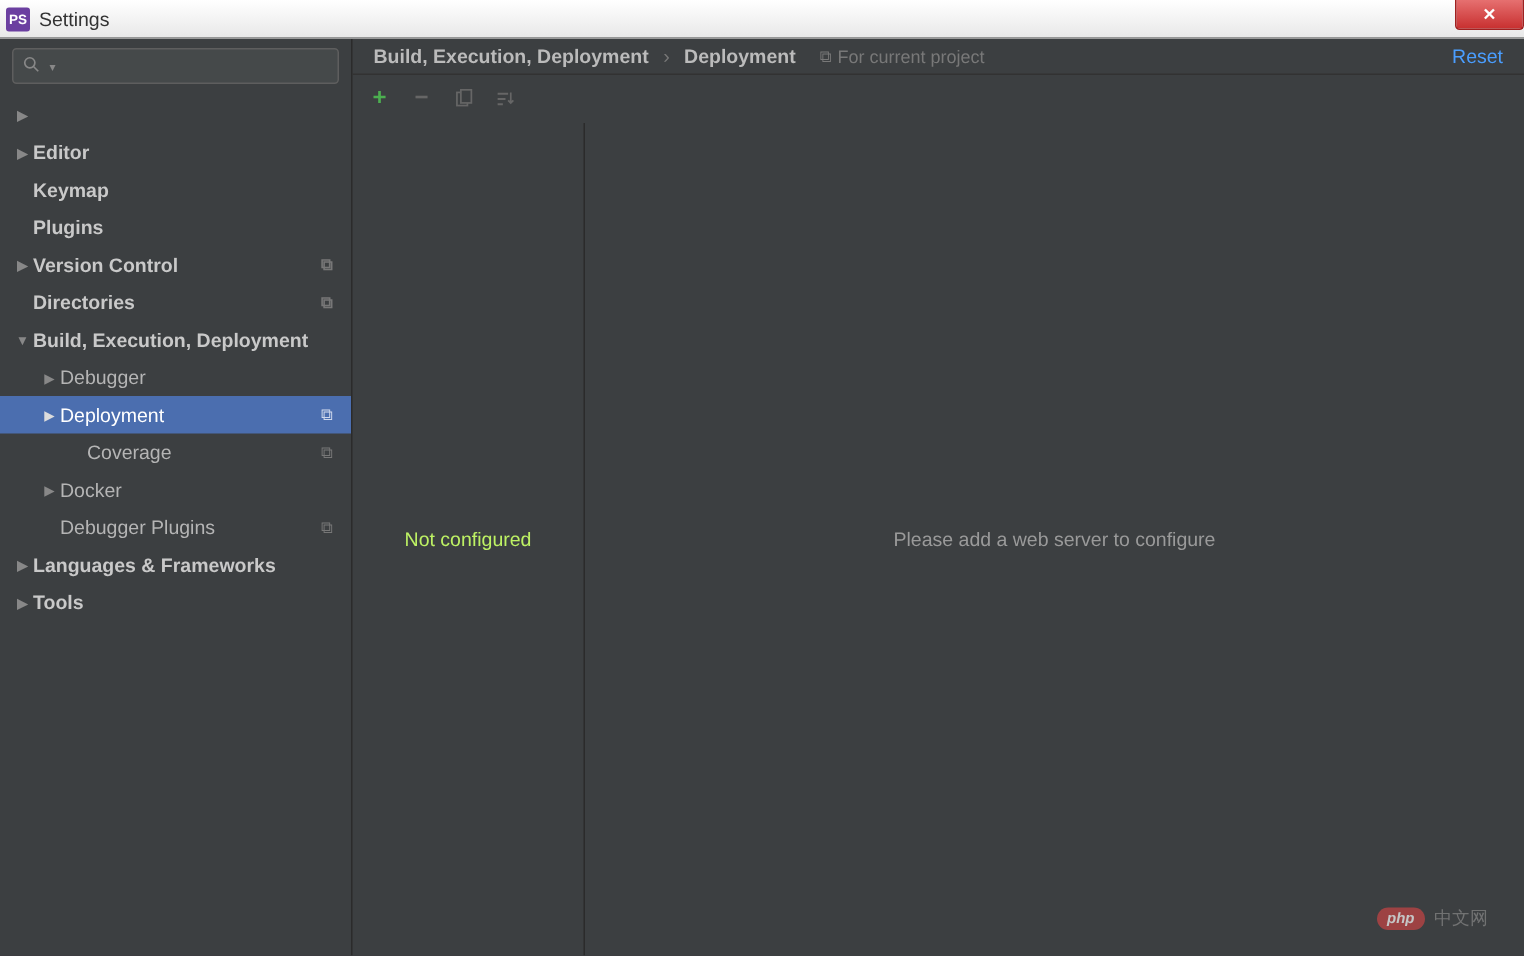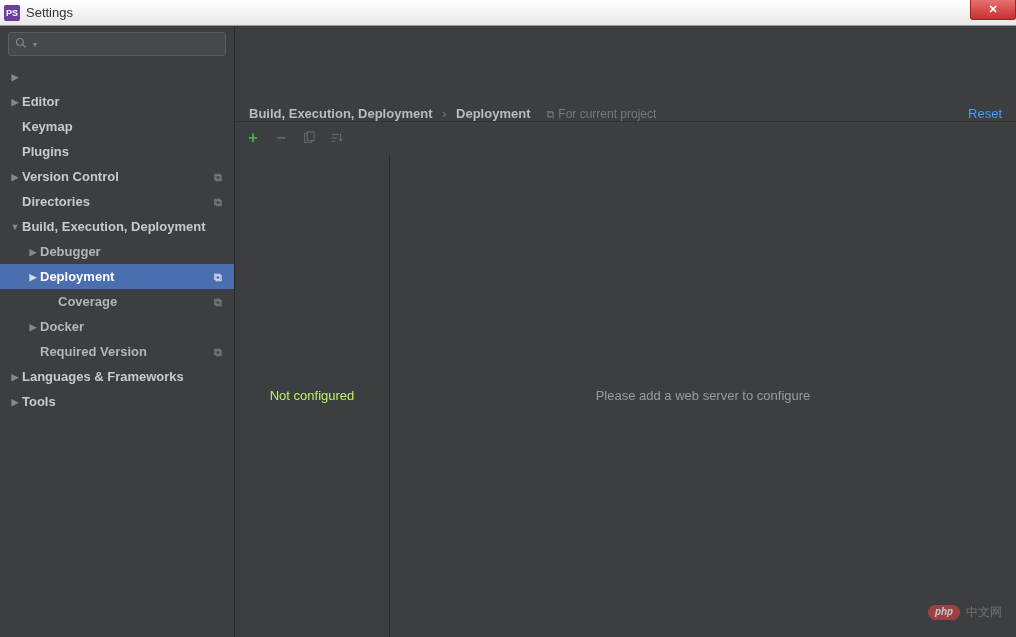--- a/index.html
+++ b/index.html
@@ -98,21 +98,20 @@
       overflow-y: auto;
     }
     .tree-item {
       height: 25px;
       display: flex;
       align-items: center;
       color: #b5b5b5;
       cursor: pointer;
       position: relative;
       padding-right: 8px;
-      font-weight: bold;
     }
     .tree-item.bold { font-weight: bold; color: #c9c9c9; }
     .tree-item.selected { background: #4b6eaf; color: #fff; }
     .tree-item .arrow {
       width: 14px;
       text-align: center;
       font-size: 9px;
       color: #888;
       flex-shrink: 0;
     }
@@ -131,26 +130,25 @@
     .lvl0.has-arrow { padding-left: 8px; }
     .lvl1 { padding-left: 40px; }
     .lvl1.has-arrow { padding-left: 26px; }
     .lvl2 { padding-left: 58px; gap: 29px; }
     .main {
       flex: 1;
       display: flex;
       flex-direction: column;
     }
     .breadcrumb-row {
-      height: 48px;
-      display: flex;
-      align-items: flex-end;
+      height: 24px;
+      display: flex;
+      align-items: center;
       padding: 0 14px;
       border-bottom: 1px solid #323232;
-      margin-top: 48px;
     }
     .breadcrumb {
       color: #bbbbbb;
       font-weight: bold;
       font-size: 13px;
     }
     .breadcrumb .sep {
       color: #777;
       margin: 0 6px;
       font-weight: normal;
@@ -204,27 +202,26 @@
     }
     .panel-right {
       flex: 1;
       display: flex;
       align-items: center;
       justify-content: center;
       color: #9a9a9a;
     }
     .watermark {
       position: absolute;
-      right: 14px;
+      right: 24px;
       bottom: 16px;
       display: flex;
       align-items: center;
       gap: 6px;
       opacity: 0.7;
-      font-family: Liberation Mono, monospace;
     }
     .wm-pill {
       background: #c74445;
       color: #fff;
       font-size: 10px;
       font-weight: bold;
       padding: 2px 7px;
       border-radius: 9px;
       font-style: italic;
     }
@@ -293,21 +290,21 @@
         </div>
         <div class="tree-item lvl2">
           <span class="label">Coverage</span>
           <span class="copy-icon">⧉</span>
         </div>
         <div class="tree-item lvl1 has-arrow">
           <span class="arrow right"></span>
           <span class="label">Docker</span>
         </div>
         <div class="tree-item lvl1">
-          <span class="label">Required Version</span>
+          <span class="label">Debugger Plugins</span>
           <span class="copy-icon">⧉</span>
         </div>
         <div class="tree-item lvl0 has-arrow bold">
           <span class="arrow right"></span>
           <span class="label">Languages &amp; Frameworks</span>
         </div>
         <div class="tree-item lvl0 has-arrow bold">
           <span class="arrow right"></span>
           <span class="label">Tools</span>
         </div>

